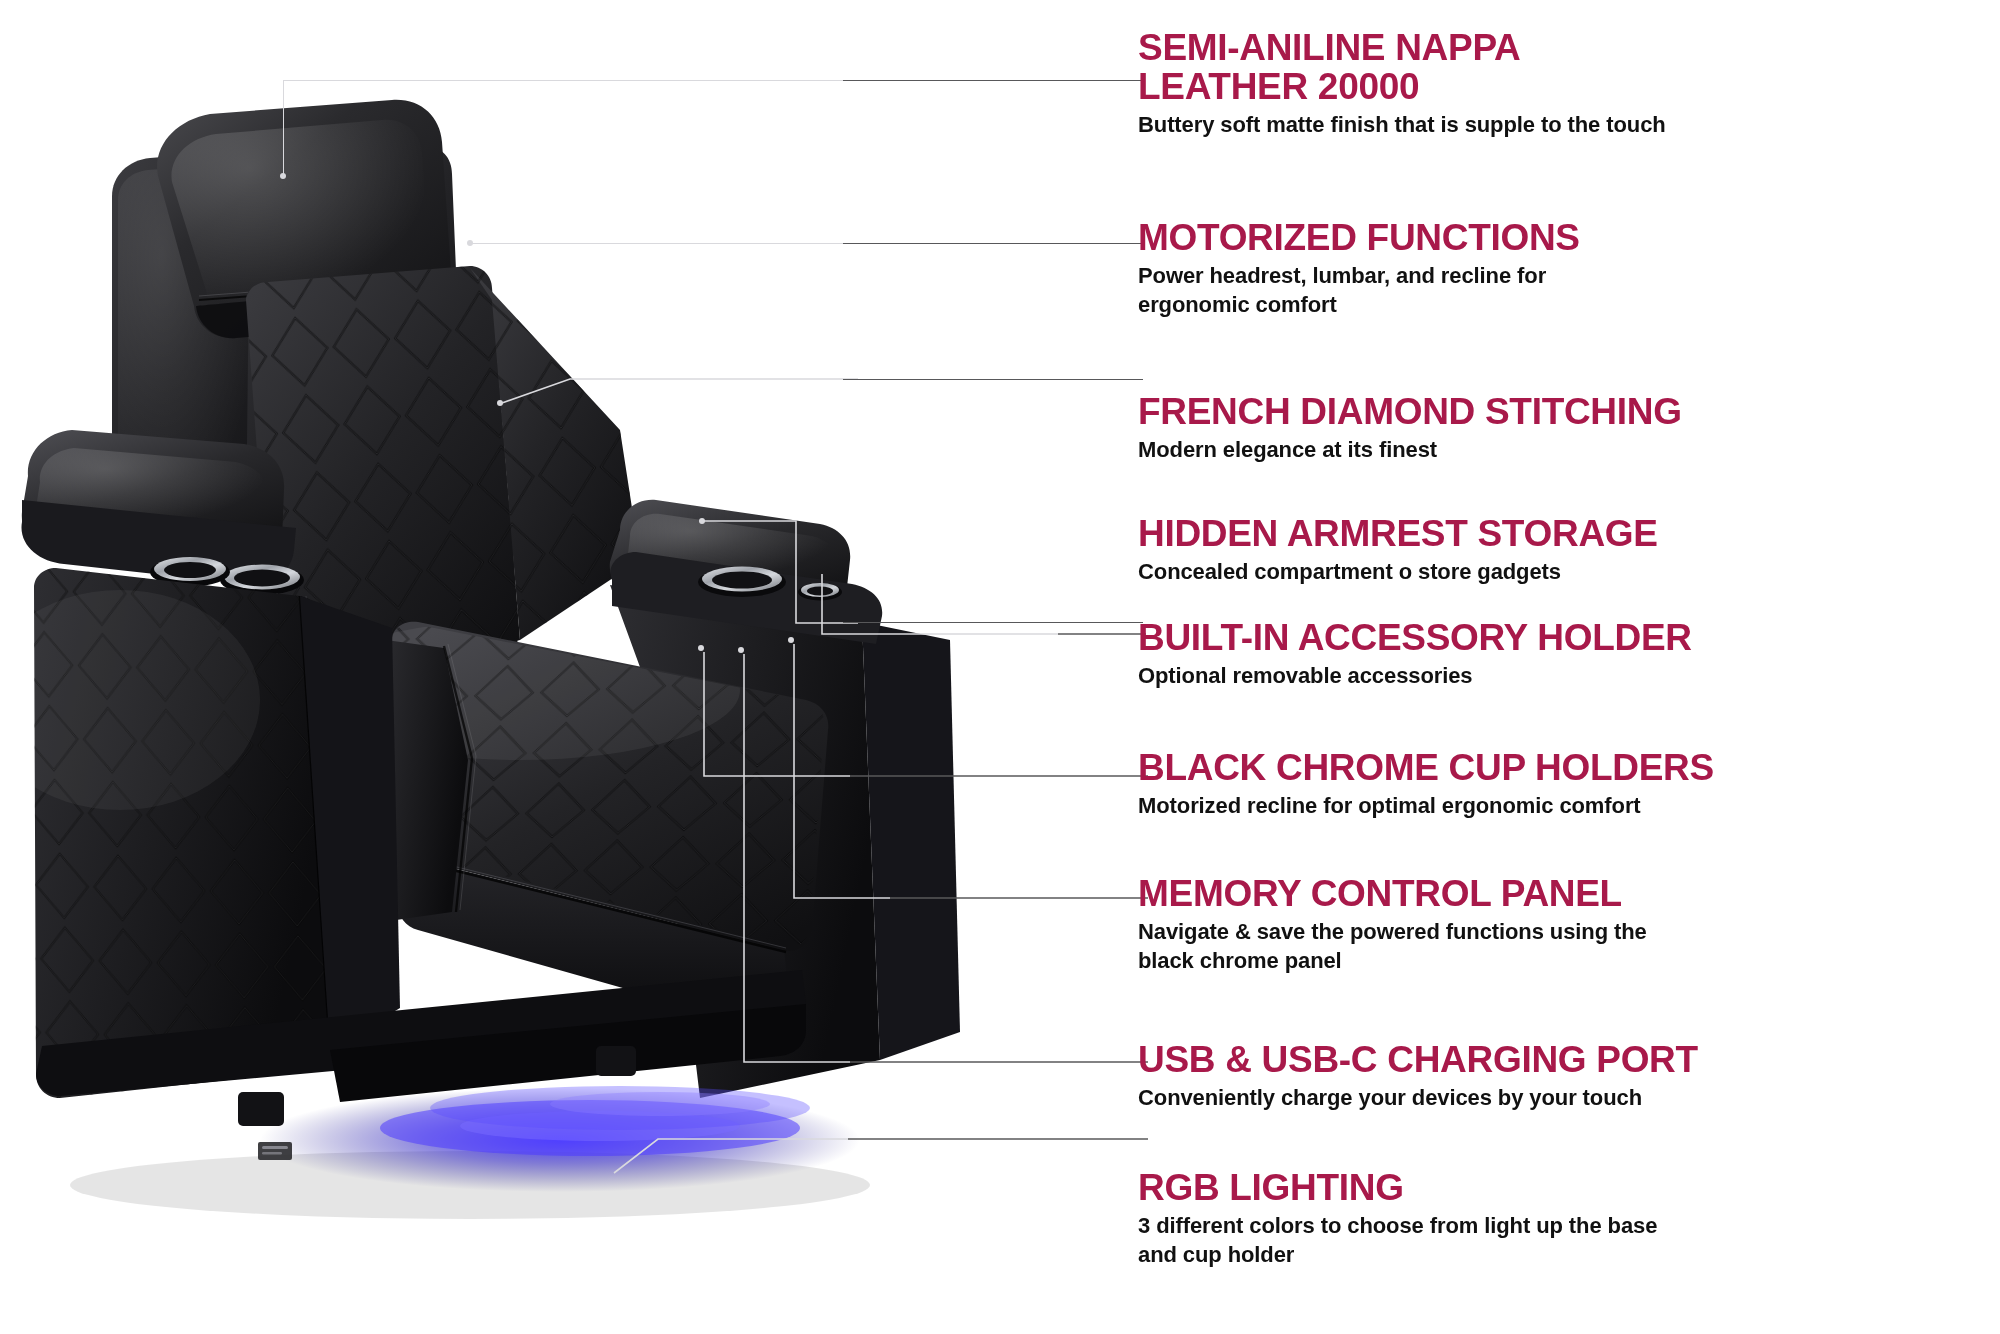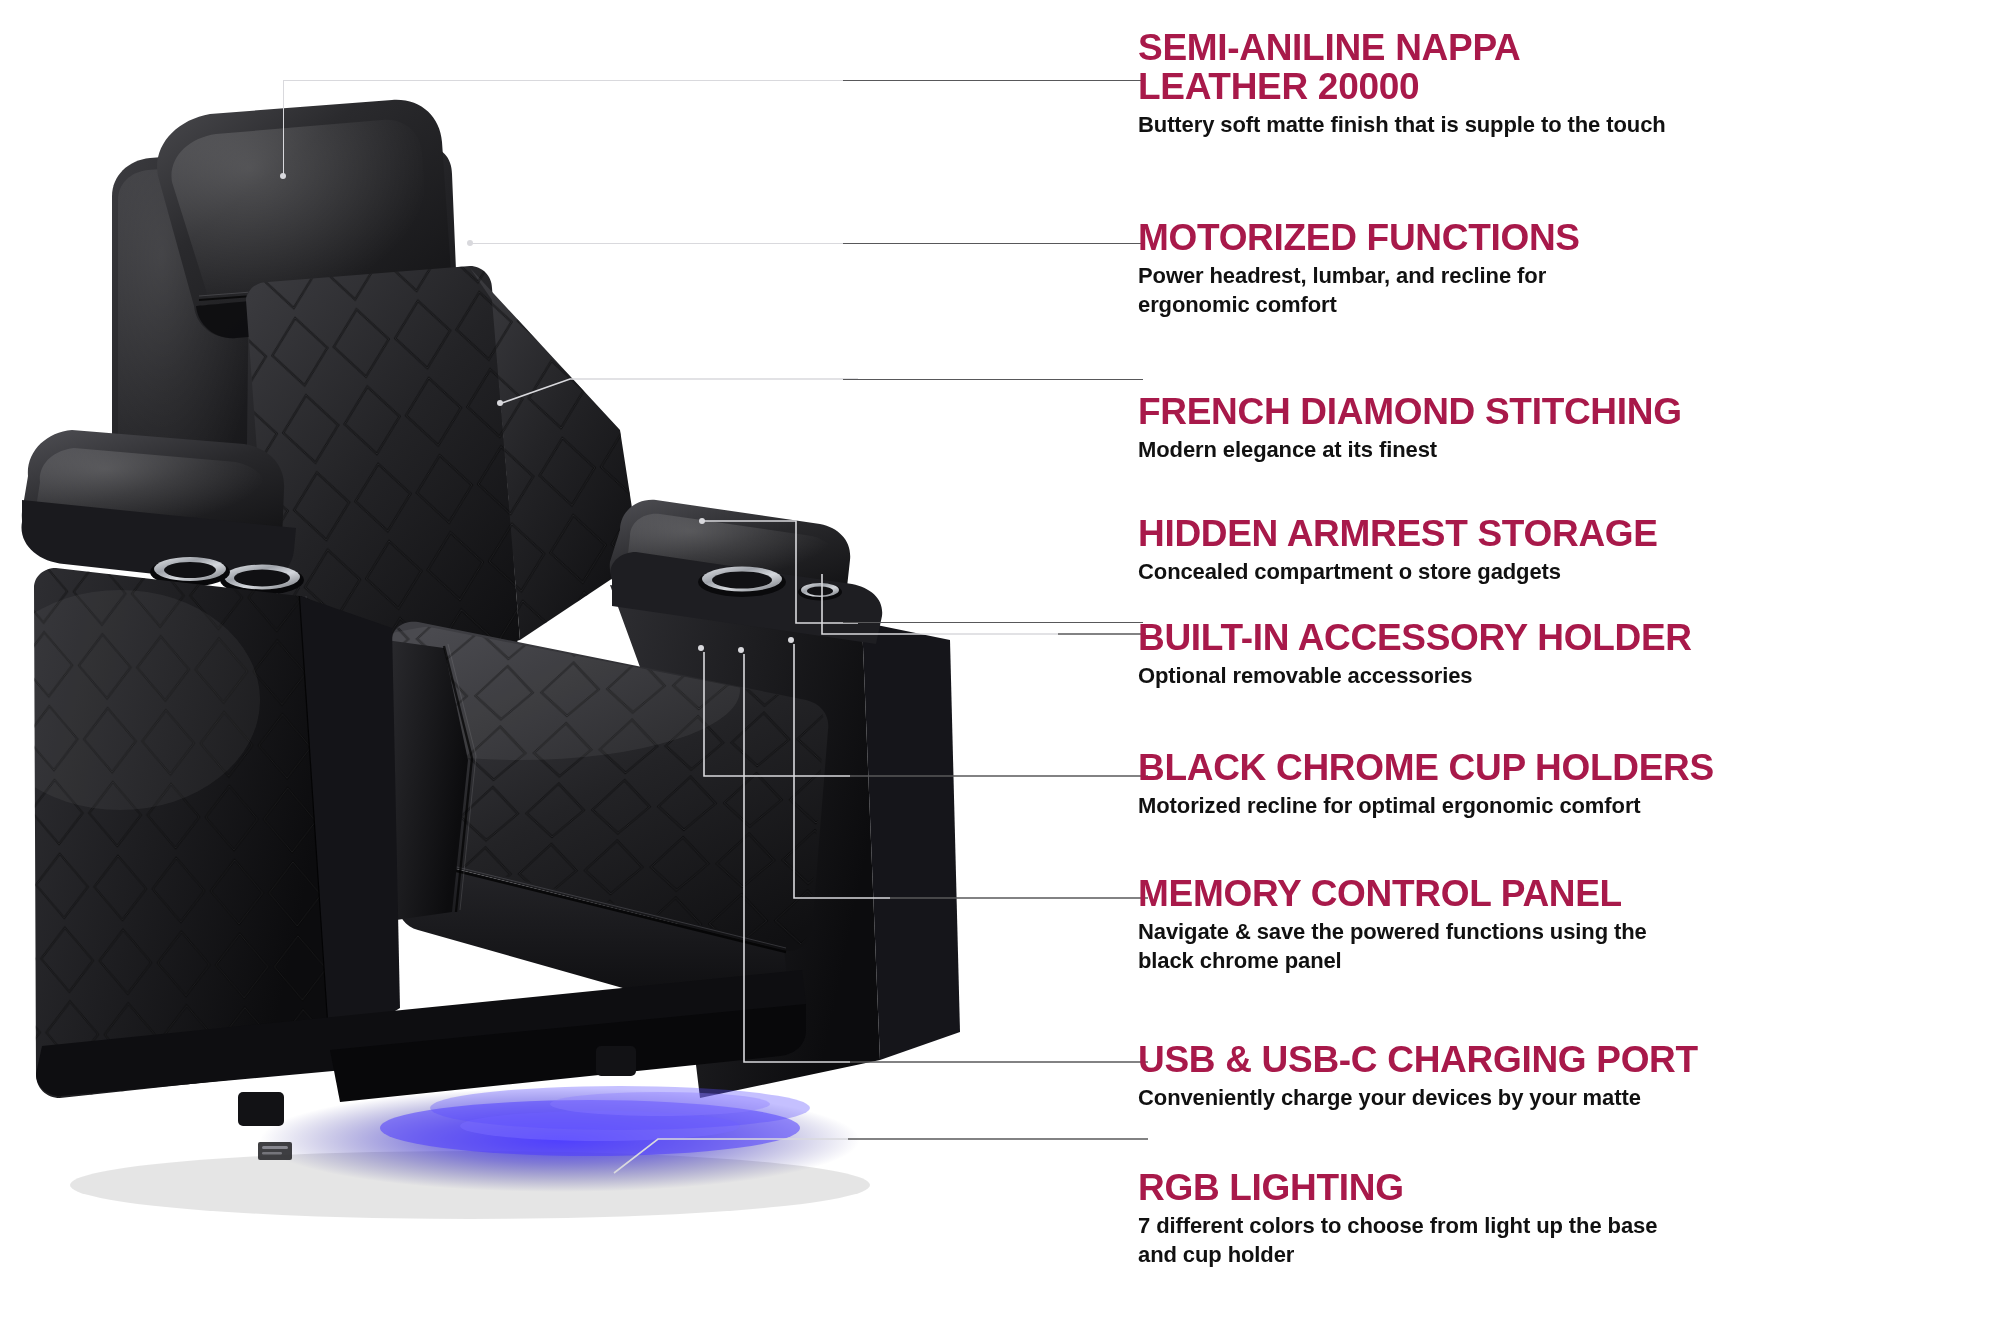--- a/index.html
+++ b/index.html
@@ -372,23 +372,23 @@
     </div>
 
     <div class="feature" style="top:874px;">
       <h3>MEMORY CONTROL PANEL</h3>
       <p>Navigate &amp; save the powered functions using the
 black chrome panel</p>
     </div>
 
     <div class="feature" style="top:1040px;">
       <h3>USB &amp; USB-C CHARGING PORT</h3>
-      <p>Conveniently charge your devices by your matte</p>
+      <p>Conveniently charge your devices by your touch</p>
     </div>
 
     <div class="feature" style="top:1168px;">
       <h3>RGB LIGHTING</h3>
-      <p>7 different colors to choose from light up the base
+      <p>3 different colors to choose from light up the base
 and cup holder</p>
     </div>
 
   </div>
 </div>
 
 </body></html>

